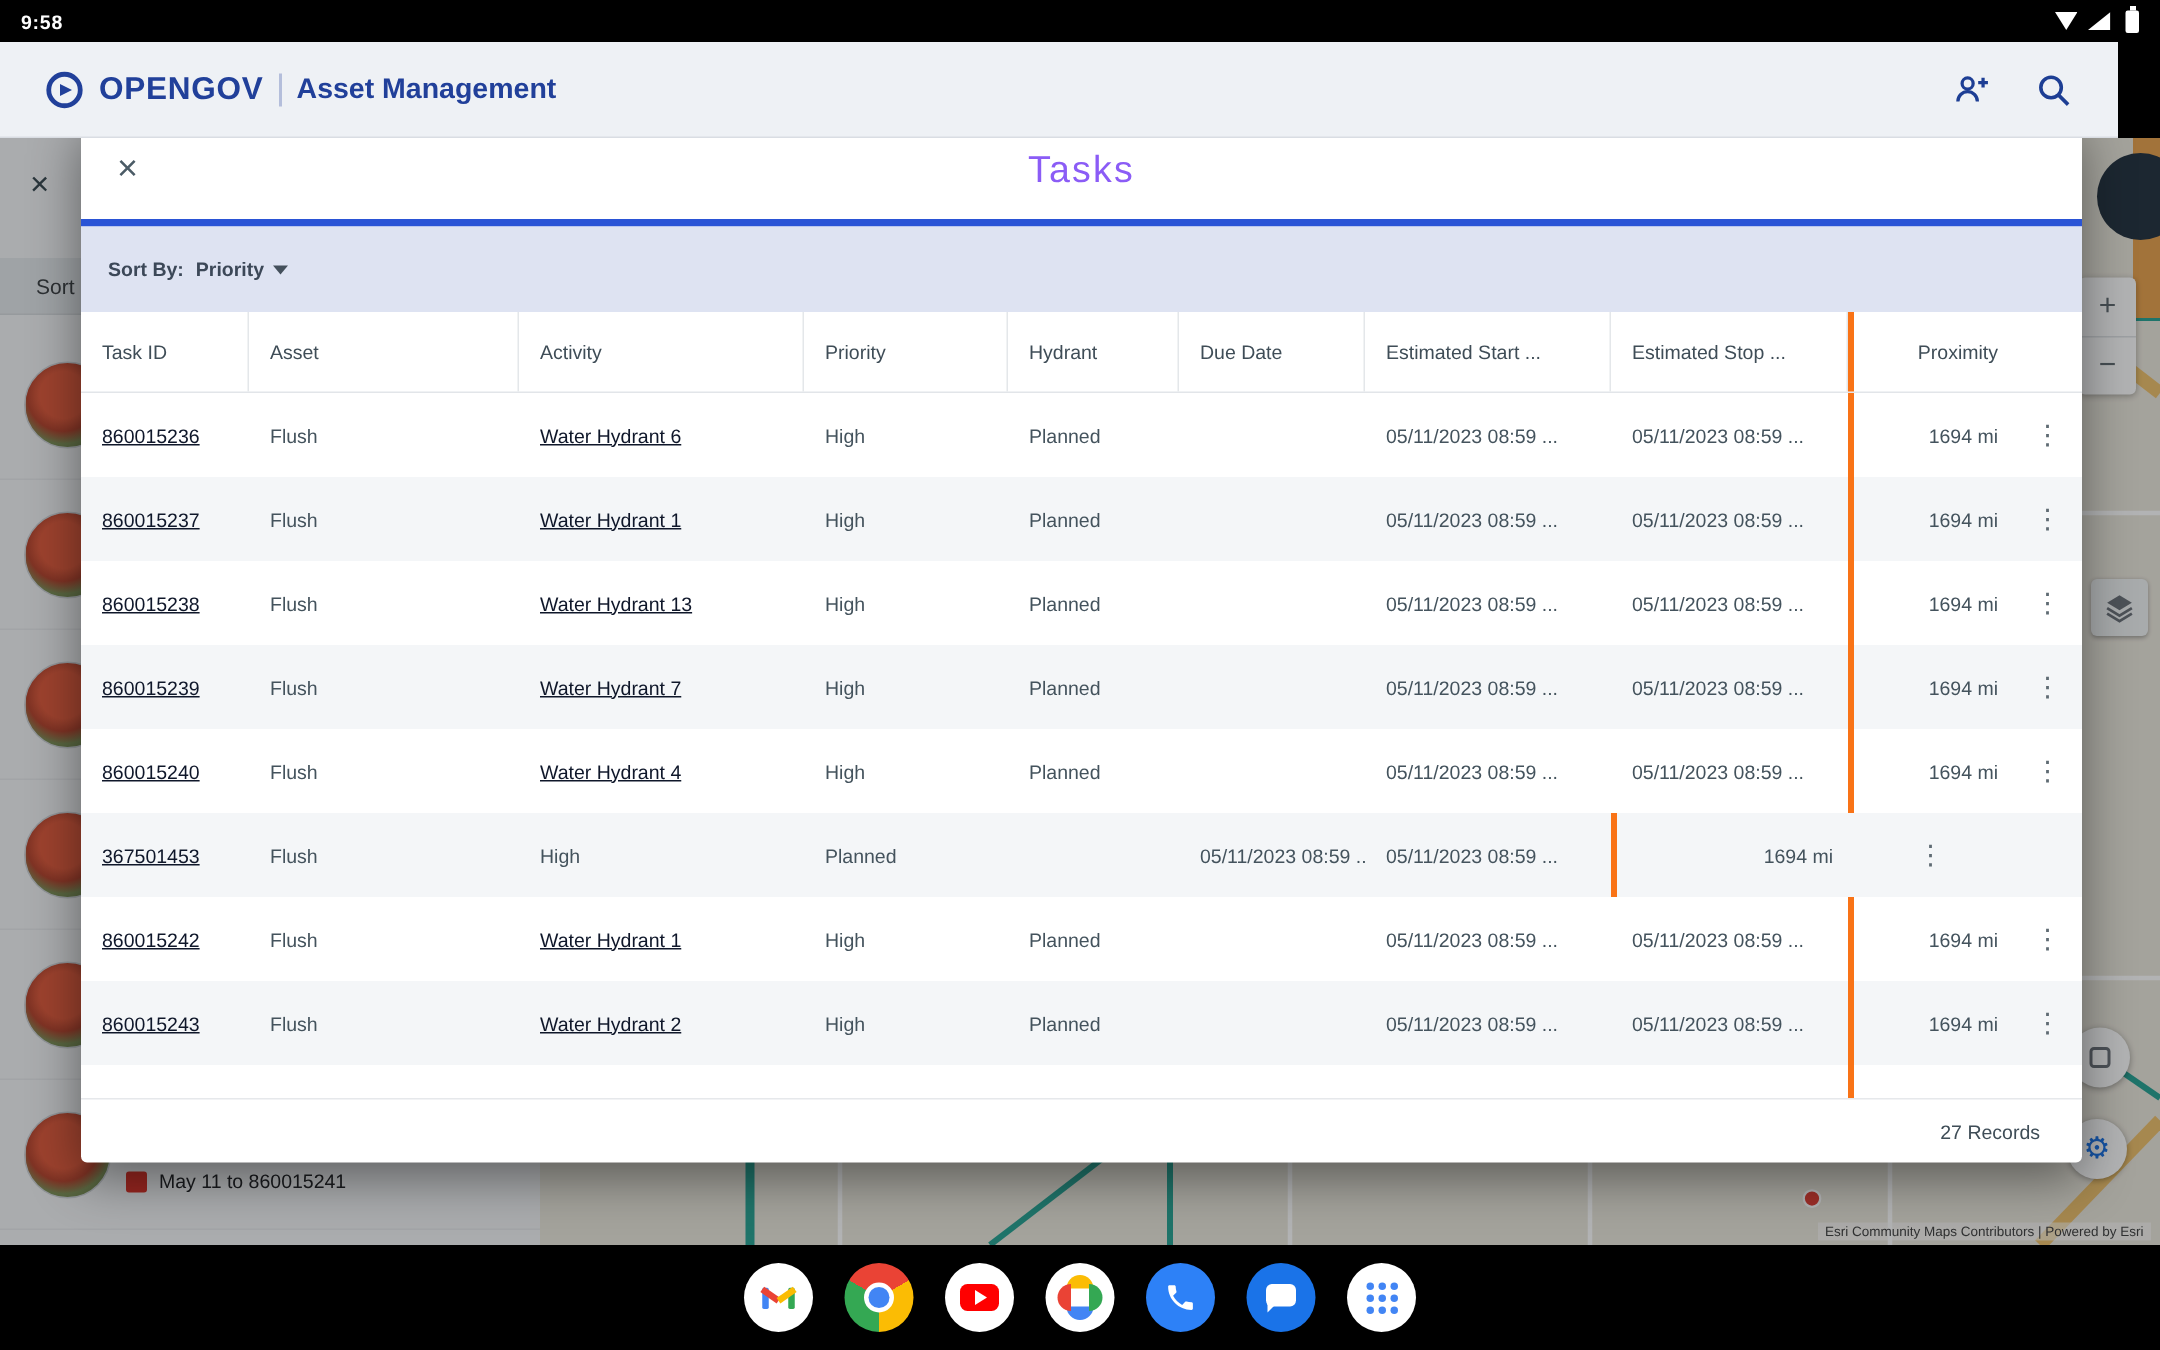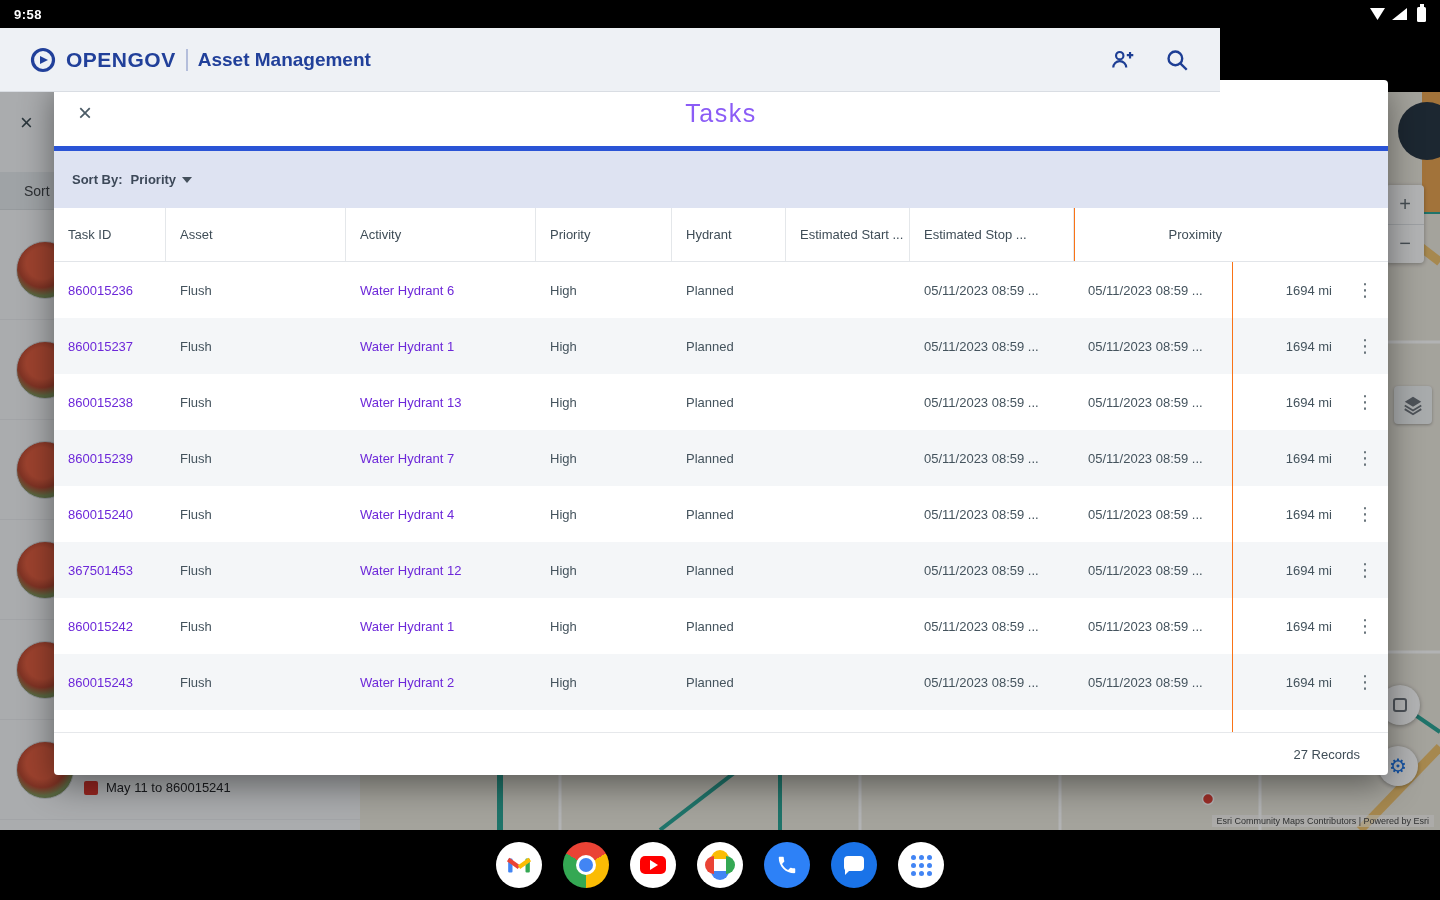--- a/index.html
+++ b/index.html
@@ -12,21 +12,21 @@
     background:#000; color:#fff; display:flex; align-items:center; justify-content:space-between;
     padding:0 14px; z-index:10; }
   .status-time { font-size:13px; font-weight:bold; letter-spacing:.5px; }
   .status-icons { display:flex; align-items:center; gap:7px; }
   .wifi-shape { width:15px; height:12px; background:#fff; clip-path:polygon(50% 100%,0 0,100% 0); }
   .signal-shape { width:15px; height:12px; background:#fff; clip-path:polygon(0 100%,100% 0,100% 100%); }
   .battery-shape { width:9px; height:15px; background:#fff; border-radius:1.5px; position:relative; margin-left:3px; }
   .battery-shape::before { content:''; position:absolute; top:-3px; left:2.5px; width:4px; height:3px; background:#fff; }
 
   
-  .app-bar { position:absolute; top:28px; left:0; width:1220px; height:64px;
+  .app-bar { position:absolute; top:28px; left:0; width:1412px; height:64px;
     background:#eef1f5; border-bottom:1px solid #d9dde3; display:flex; align-items:center;
     justify-content:space-between; padding:0 30px; z-index:10; }
   .brand-wrap { display:flex; align-items:center; gap:10px; }
   .brand-text { font-size:21px; font-weight:800; color:#21409a; letter-spacing:.5px; }
   .brand-divider { width:2px; height:22px; background:#b4bedb; }
   .app-title { font-size:19px; font-weight:700; color:#21409a; }
   .appbar-actions { display:flex; align-items:center; gap:28px; }
   .appbar-icon { width:26px; height:26px; display:flex; align-items:center; justify-content:center; cursor:pointer; }
 
   
@@ -90,23 +90,23 @@
   .trow { display:grid; grid-template-columns:112px 180px 190px 136px 114px 124px 164px 158px 110px 46px;
     align-items:stretch; font-size:13px; color:#44535d; }
   .cell { display:flex; align-items:center; padding-left:14px; overflow:hidden; white-space:nowrap; }
   .thead { height:54px; flex:0 0 54px; border-bottom:1px solid #e2e5e9; font-size:13px; color:#3f4d57; font-weight:500; }
   .thead .cell { border-right:1px solid #e4e7ea; }
   .thead .cell.prox, .thead .cell.action { border-right:none; }
   .thead .cell.prox { justify-content:flex-end; padding-right:10px; padding-left:0; }
   .tbody { flex:0 0 448px; }
   .tbody .trow { height:56px; }
   .tbody .trow:nth-child(even) { background:#f4f6f8; }
-  .cell.prox { border-left:1px solid #f97316; justify-content:flex-end; padding-right:10px; padding-left:0; }
+  .cell.prox { border-left:4px solid #f97316; justify-content:flex-end; padding-right:10px; padding-left:0; }
   .cell.action { justify-content:center; padding-left:0; }
-  .link { color:#6d28d9; cursor:pointer; }
+  .link { text-decoration:underline; color:#0f172a; cursor:pointer; }
   .kebab { font-size:18px; color:#5f6b73; cursor:pointer; line-height:1; }
   .trow.empty { height:22px; flex:0 0 22px; }
   .table-footer { flex:1; border-top:1px solid #e6e8eb; display:flex; align-items:center;
     justify-content:flex-end; padding-right:28px; font-size:13px; color:#3f4d57; }
 
   
   .dock { position:absolute; bottom:0; left:0; width:1440px; height:70px; background:#000;
     display:flex; align-items:center; justify-content:center; gap:21px; z-index:10; }
   .dock-app { width:46px; height:46px; border-radius:50%; position:relative; cursor:pointer; flex:0 0 46px; }
   .gmail { background:#fff; display:flex; align-items:center; justify-content:center; }
@@ -265,20 +265,21 @@
         <span class="chevron-down"></span>
       </span>
     </div>
 
     <div class="trow thead">
       <div class="cell">Task ID</div>
       <div class="cell">Asset</div>
       <div class="cell">Activity</div>
       <div class="cell">Priority</div>
       <div class="cell">Hydrant</div>
+      <div class="cell">Due Date</div>
       <div class="cell">Estimated Start ...</div>
       <div class="cell">Estimated Stop ...</div>
       <div class="cell prox">Proximity</div>
       <div class="cell action"></div>
     </div>
 
     <div class="tbody">
   <div class="trow">
     <div class="cell link">860015236</div>
     <div class="cell">Flush</div>
@@ -350,21 +351,20 @@
     <div class="cell">05/11/2023 08:59 ...</div>
     <div class="cell prox">1694 mi</div>
     <div class="cell action">
       <span class="kebab">⋮</span>
     </div>
   </div>
 
   <div class="trow">
     <div class="cell link">367501453</div>
     <div class="cell">Flush</div>
-    <div class="cell link">Water Hydrant 12</div>
     <div class="cell">High</div>
     <div class="cell">Planned</div>
     <div class="cell"></div>
     <div class="cell">05/11/2023 08:59 ...</div>
     <div class="cell">05/11/2023 08:59 ...</div>
     <div class="cell prox">1694 mi</div>
     <div class="cell action">
       <span class="kebab">⋮</span>
     </div>
   </div>

